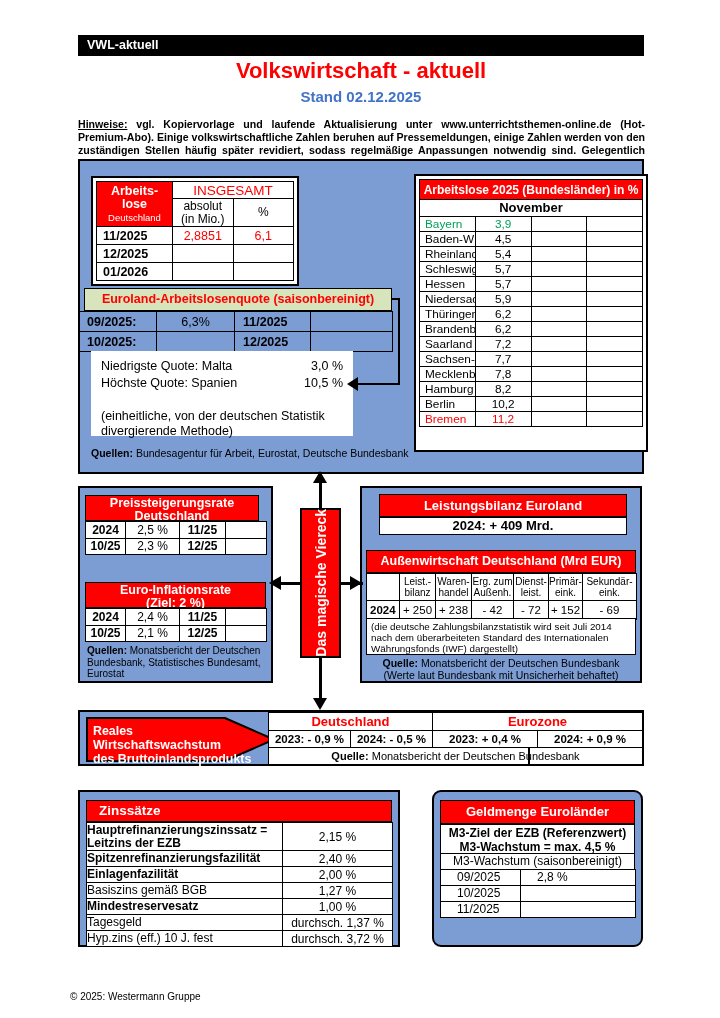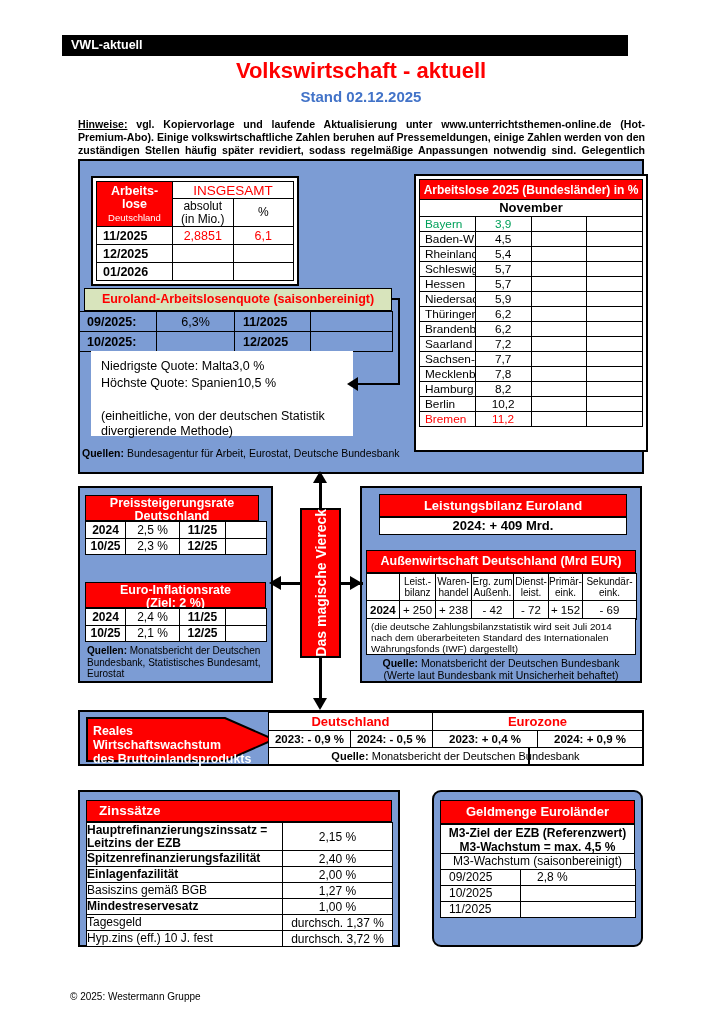--- a/index.html
+++ b/index.html
@@ -1,21 +1,21 @@
 <!DOCTYPE html>
 <html><head>
 <meta charset="utf-8">
 <style>
   * { box-sizing: border-box; margin: 0; padding: 0; }
   body { background:#fff; font-family:"Liberation Sans", sans-serif; color:#000; }
   #page { position:relative; width:720px; height:1018px; background:#fff; overflow:hidden; }
   .abs { position:absolute; }
 
   
-  #banner { left:62px; top:35px; width:566px; height:21px; background:#000; color:#fff;
+  #banner { left:78px; top:35px; width:566px; height:21px; background:#000; color:#fff;
             font-size:12.5px; font-weight:bold; line-height:21px; padding-left:9px; }
   #title { left:78px; top:58px; width:566px; text-align:center; color:#FE0000;
            font-size:22px; font-weight:bold; }
   #subtitle { left:78px; top:88px; width:566px; text-align:center; color:#4273C8;
               font-size:15px; font-weight:bold; }
   #notice { left:78px; top:118px; width:567px; font-size:10.6px; font-weight:bold;
             line-height:12.9px; text-align:justify; }
   #notice .u { text-decoration:underline; }
 
   
@@ -39,25 +39,25 @@
 
   #greenhead { left:4px; top:127px; width:308px; height:23px; background:#D8E4BC;
                border:1.5px solid #000; color:#FE0000; font-weight:bold; font-size:12.5px;
                text-align:center; line-height:20px; }
   #tblEQ { left:-2px; top:150px; position:absolute; width:314px; }
   #tblEQ td { height:20px; font-size:12.5px; }
   #tblEQ .m { font-weight:bold; padding-left:8px; }
   #tblEQ .v { text-align:center; }
 
   #maltabox { left:11px; top:190px; width:262px; height:85px; background:#fff; padding:7px 10px; font-size:12.5px; }
-  #maltabox .line { display:flex; line-height:17px; }
+  #maltabox .line { display:flex; justify-content:space-between; line-height:17px; }
   #maltabox .note { margin-top:17px; width:242px; white-space:normal; line-height:15px; }
   .sources { font-size:10.5px; }
   .sources .lbl { font-weight:bold; }
-  #src1 { left:2px; top:286px; }
+  #src1 { left:11px; top:286px; }
 
   #laender-wrap { left:334px; top:13px; width:234px; height:278px; background:#fff;
                   border:2px solid #000; padding:3px; }
   #laender-title { background:#FE0000; color:#fff; font-weight:bold; font-size:12px;
                    text-align:center; line-height:20px; height:20px; border:1.5px solid #000; border-bottom:none; }
   #tblL { width:100%; }
   #tblL td { font-size:11.8px; height:14.4px; line-height:14px; padding-left:5px; }
   #tblL .nov { font-weight:bold; font-size:13px; text-align:center; height:17px; padding-left:0; }
   #tblL .v { text-align:center; padding-left:0; }
   #tblL .row-good td { color:#00A05A; }
@@ -121,21 +121,21 @@
   #tblZ tr.tall td { height:28px; }
 
   #box4R { left:432px; top:790px; width:211px; height:157px;border-radius:9px; }
   #mhead { left:6px; top:8px; width:195px; height:24px; font-size:13px; line-height:22px; }
   #m3target { left:6px; top:32px; width:195px; height:30px; background:#fff; border:1.5px solid #000;
               position:absolute; text-align:center; font-weight:bold; font-size:12px; line-height:14px; padding-top:1px; }
   #m3sub { left:6px; top:61px; width:195px; height:17px; background:#fff; border:1.5px solid #000;
            position:absolute; text-align:center; font-size:12px; line-height:15px; }
   #tblM { left:6px; top:76.5px; position:absolute; width:195px; }
   #tblM td { background:#fff; font-size:12px; height:16px; }
-  #tblM .m { padding-left:8px; }
+  #tblM .m { padding-left:16px; }
   #tblM .v { padding-left:16px; }
 
   #copyright { left:70px; top:991px; font-size:10px; }
 </style>
 </head>
 <body>
 
 <div id="page">
 
   <div class="abs" id="banner">VWL-aktuell</div>

